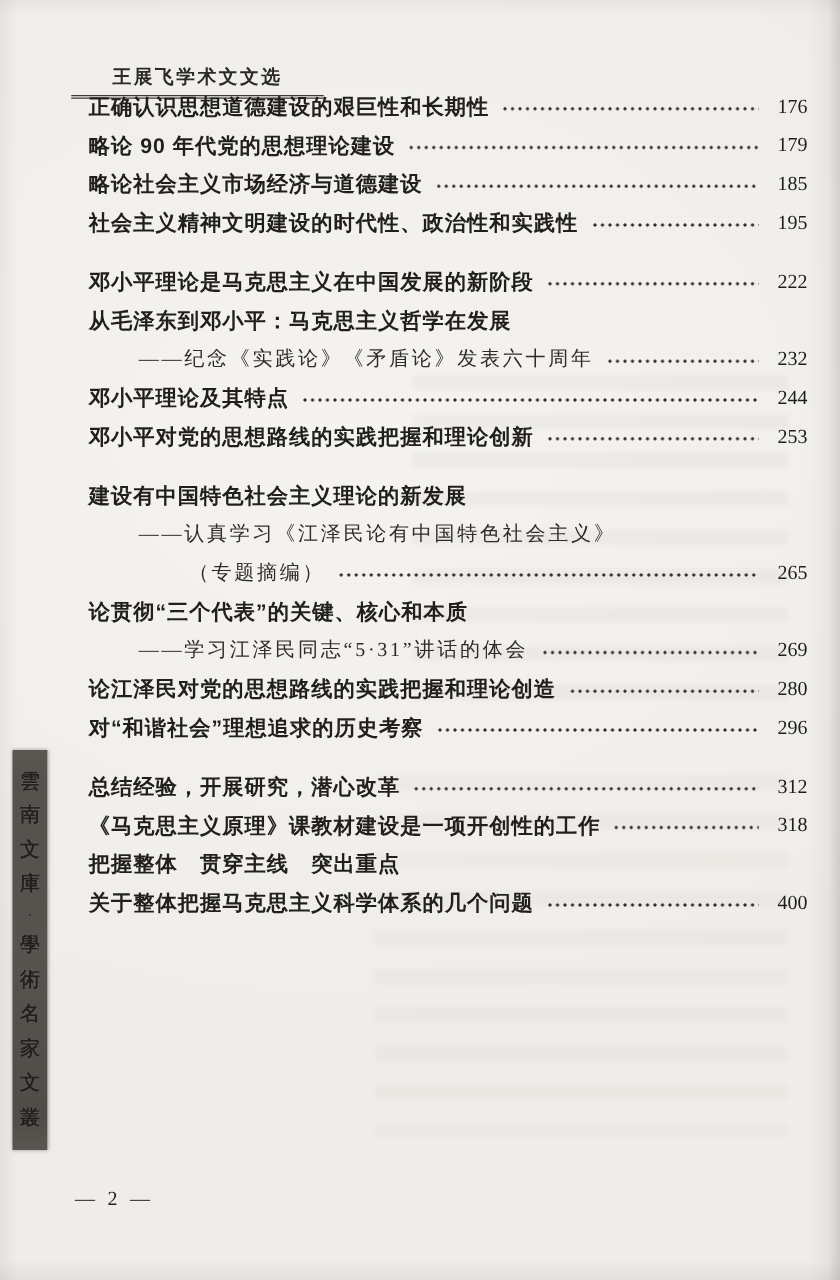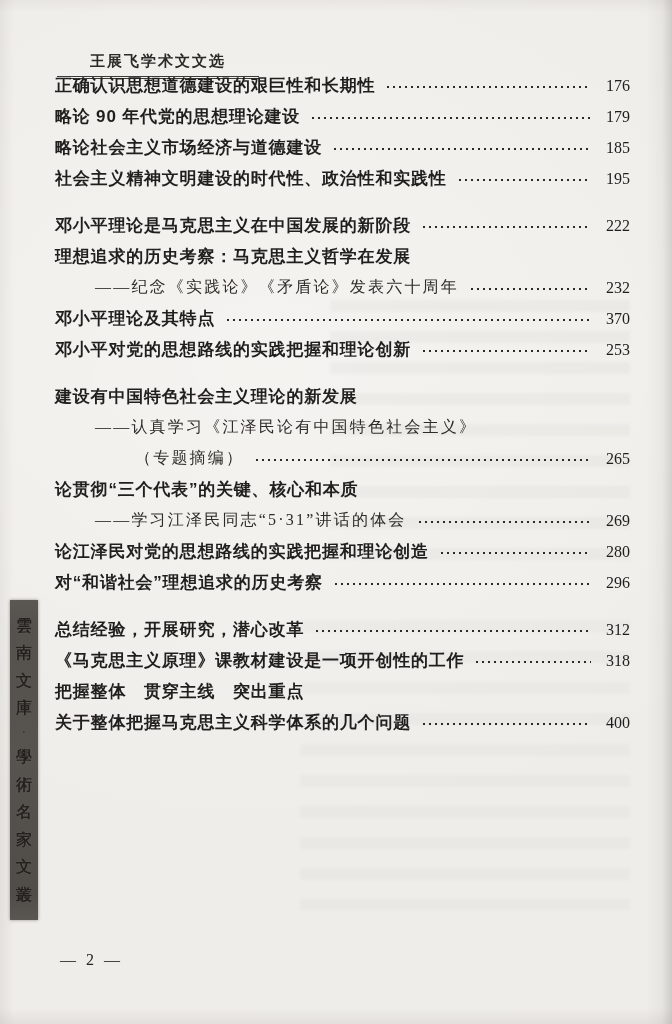--- a/index.html
+++ b/index.html
@@ -73,21 +73,21 @@
     font-weight: 700;
     font-size: 16px;
     line-height: 1;
     text-shadow: 0 0 1px rgba(235,232,226,0.25);
   }
   .spine-char.dot { font-size: 10px; }
 
   
   .toc {
     position: absolute;
-    left: 55px; top: 70px;
+    left: 71px; top: 70px;
     width: 575px;
   }
   .toc-group { margin-bottom: 16px; }
   .toc-line {
     display: flex;
     align-items: center;
     height: 31px;
     white-space: nowrap;
   }
   .toc-line .t {
@@ -183,31 +183,31 @@
           <span class="pg">195</span>
         </div>
       </div>
       <div class="toc-group">
         <div class="toc-line hei ind0">
           <span class="t">邓小平理论是马克思主义在中国发展的新阶段</span>
           <span class="leader"></span>
           <span class="pg">222</span>
         </div>
         <div class="toc-line hei ind0">
-          <span class="t">理想追求的历史考察：马克思主义哲学在发展</span>
+          <span class="t">从毛泽东到邓小平：马克思主义哲学在发展</span>
         </div>
         <div class="toc-line kai ind1">
           <span class="t">——纪念《实践论》《矛盾论》发表六十周年</span>
           <span class="leader"></span>
           <span class="pg">232</span>
         </div>
         <div class="toc-line hei ind0">
           <span class="t">邓小平理论及其特点</span>
           <span class="leader"></span>
-          <span class="pg">370</span>
+          <span class="pg">244</span>
         </div>
         <div class="toc-line hei ind0">
           <span class="t">邓小平对党的思想路线的实践把握和理论创新</span>
           <span class="leader"></span>
           <span class="pg">253</span>
         </div>
       </div>
       <div class="toc-group">
         <div class="toc-line hei ind0">
           <span class="t">建设有中国特色社会主义理论的新发展</span>

